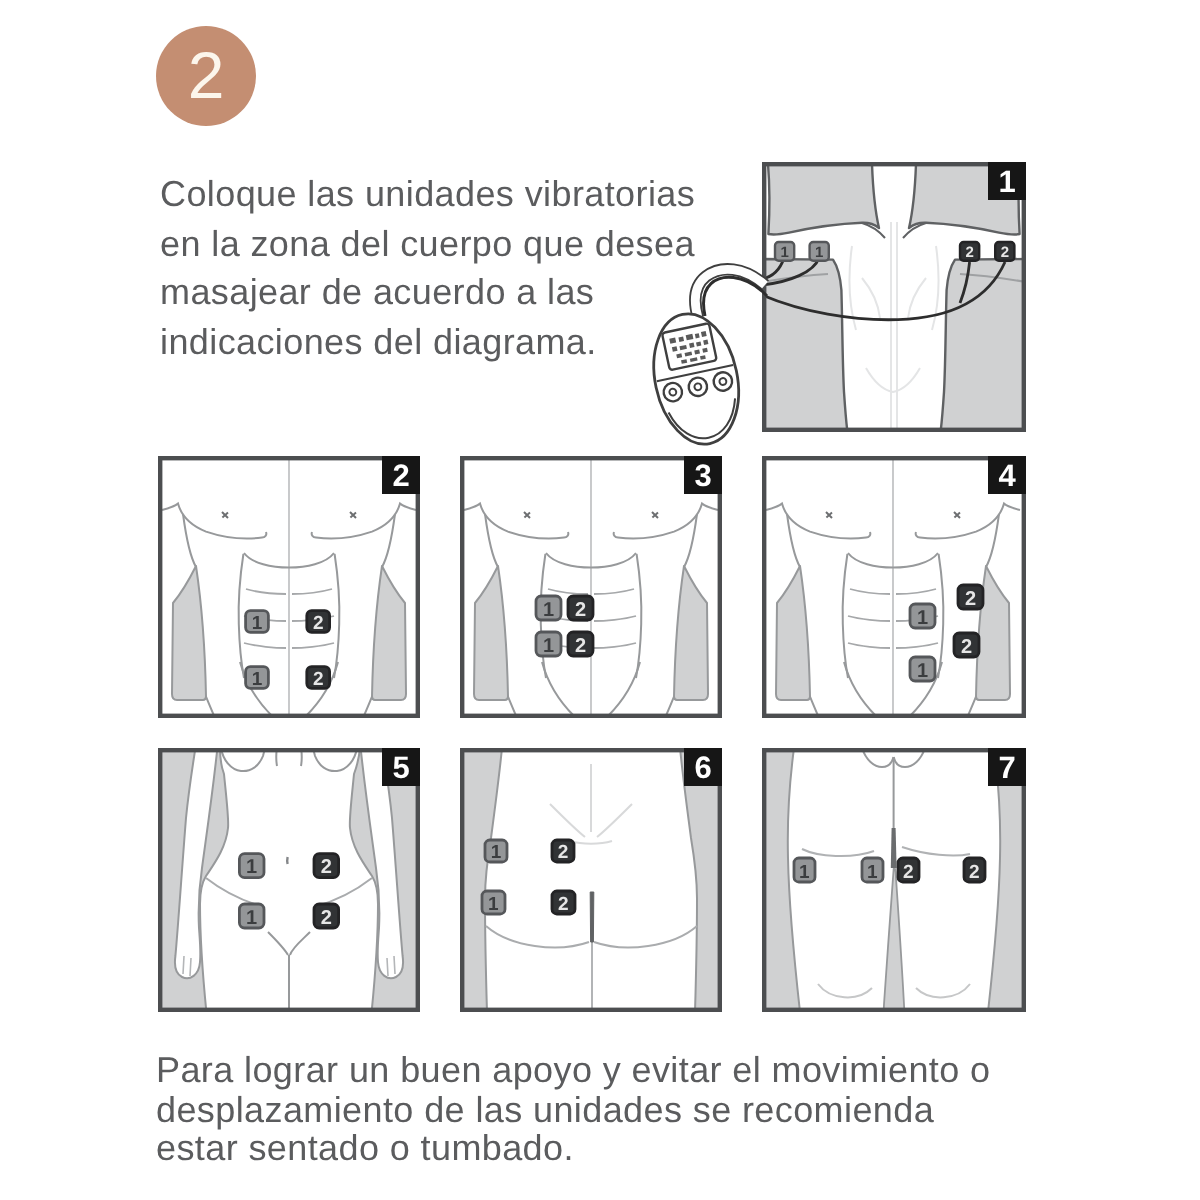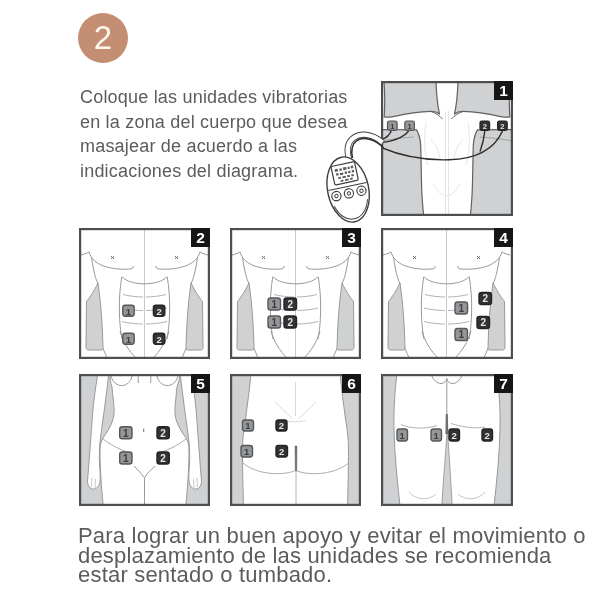--- a/index.html
+++ b/index.html
@@ -431,13 +431,13 @@
   </g>
 
   <rect x="1.1" y="1.1" width="129.8" height="129.8" fill="none" stroke="#4c4e50" stroke-width="2.2"></rect>
 
   <g>
     <rect x="113" y="0" width="19" height="19" fill="#161616"></rect>
     <text x="122.5" y="15" font-size="15.5" font-weight="bold" fill="#fff" text-anchor="middle">7</text>
   </g>
 </svg>
 
-<div class="abs para" style="left:78px;top:526px;font-size:22px;line-height:19.6px;">Para lograr un buen apoyo y evitar el movimiento o<br>desplazamiento de las unidades se recomienda<br>estar sentado o tumbado.</div>
+<div class="abs para" style="left:78px;top:526px;font-size:18px;line-height:19.6px;">Para lograr un buen apoyo y evitar el movimiento o<br>desplazamiento de las unidades se recomienda<br>estar sentado o tumbado.</div>
 
 </body></html>

